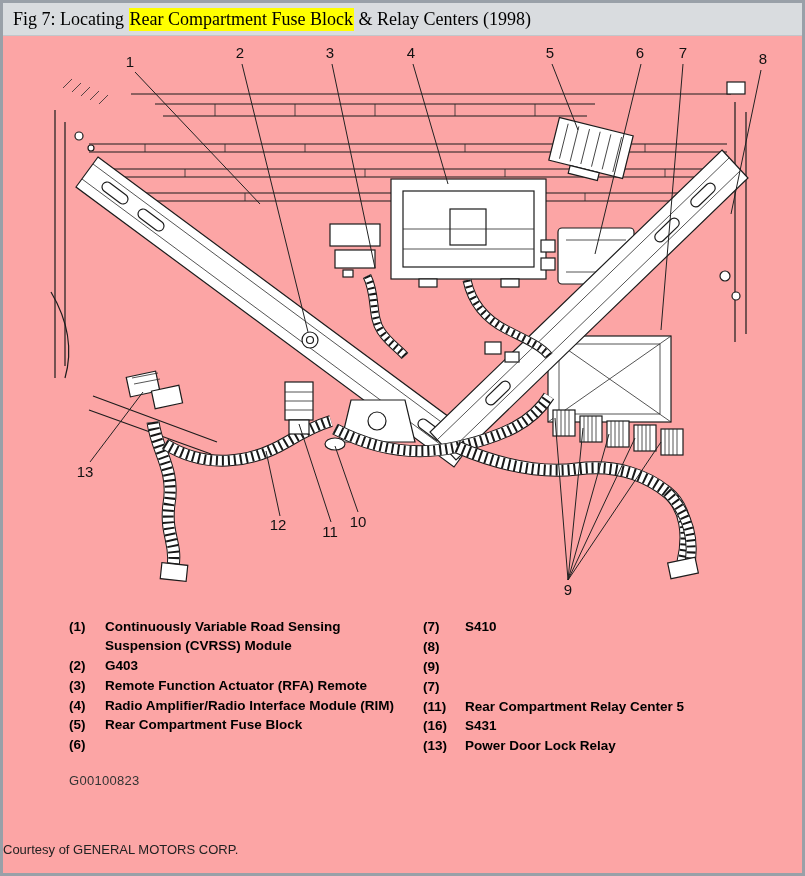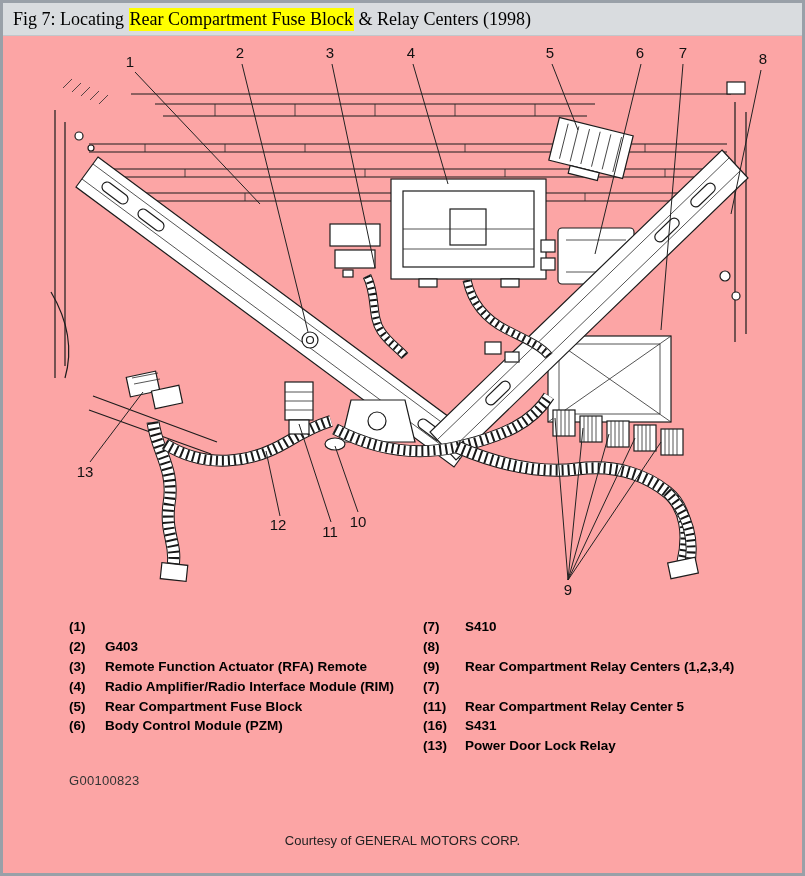--- a/index.html
+++ b/index.html
@@ -47,22 +47,22 @@
   .legend-col.right { flex:1; }
   .lrow { display:flex; margin-bottom:1px; font-weight:bold; font-size:13.5px; line-height:1.4; }
   .legend-col.left  .lnum { width:36px; flex:0 0 36px; }
   .legend-col.right .lnum { width:42px; flex:0 0 42px; }
   .legend-col.left  .llabel { width:290px; }
   .legend-col.right .llabel { flex:1; }
 
   .figcode { margin:16px 0 0 66px; font-size:13px; color:#333; letter-spacing:.3px; }
 
   .courtesy {
-    margin-top:auto; margin-bottom:25px;
-    text-align:center;
+    margin-top:auto; margin-bottom:16px;
+    text-align:left;
     font-size:13px; color:#222;
   }
 </style>
 </head>
 <body>
 
 <div class="page">
 
   <div class="titlebar"><span>Fig 7: Locating </span><span class="hl">Rear Compartment Fuse Block</span><span> &amp; Relay Centers (1998)</span></div>
 
@@ -263,53 +263,52 @@
         <text class="callout" x="243" y="486">12</text>
         <text class="callout" x="50" y="433">13</text>
       </g>
     </svg>
   </div>
 
   <div class="legend">
     <div class="legend-col left">
       <div class="lrow">
           <span class="lnum">(1)</span>
+          <span class="llabel">Continuously Variable Road Sensing Suspension (CVRSS) Module</span>
         </div>
       <div class="lrow">
           <span class="lnum">(2)</span>
           <span class="llabel">G403</span>
         </div>
       <div class="lrow">
           <span class="lnum">(3)</span>
           <span class="llabel">Remote Function Actuator (RFA) Remote</span>
         </div>
       <div class="lrow">
           <span class="lnum">(4)</span>
           <span class="llabel">Radio Amplifier/Radio Interface Module (RIM)</span>
         </div>
       <div class="lrow">
           <span class="lnum">(5)</span>
           <span class="llabel">Rear Compartment Fuse Block</span>
         </div>
       <div class="lrow">
           <span class="lnum">(6)</span>
-          <span class="llabel">Body Control Module (PZM)</span>
         </div>
     </div>
     <div class="legend-col right">
       <div class="lrow">
           <span class="lnum">(7)</span>
           <span class="llabel">S410</span>
         </div>
       <div class="lrow">
           <span class="lnum">(8)</span>
         </div>
       <div class="lrow">
           <span class="lnum">(9)</span>
-          <span class="llabel">Rear Compartment Relay Centers (1,2,3,4)</span>
         </div>
       <div class="lrow">
           <span class="lnum">(7)</span>
         </div>
       <div class="lrow">
           <span class="lnum">(11)</span>
           <span class="llabel">Rear Compartment Relay Center 5</span>
         </div>
       <div class="lrow">
           <span class="lnum">(16)</span>

